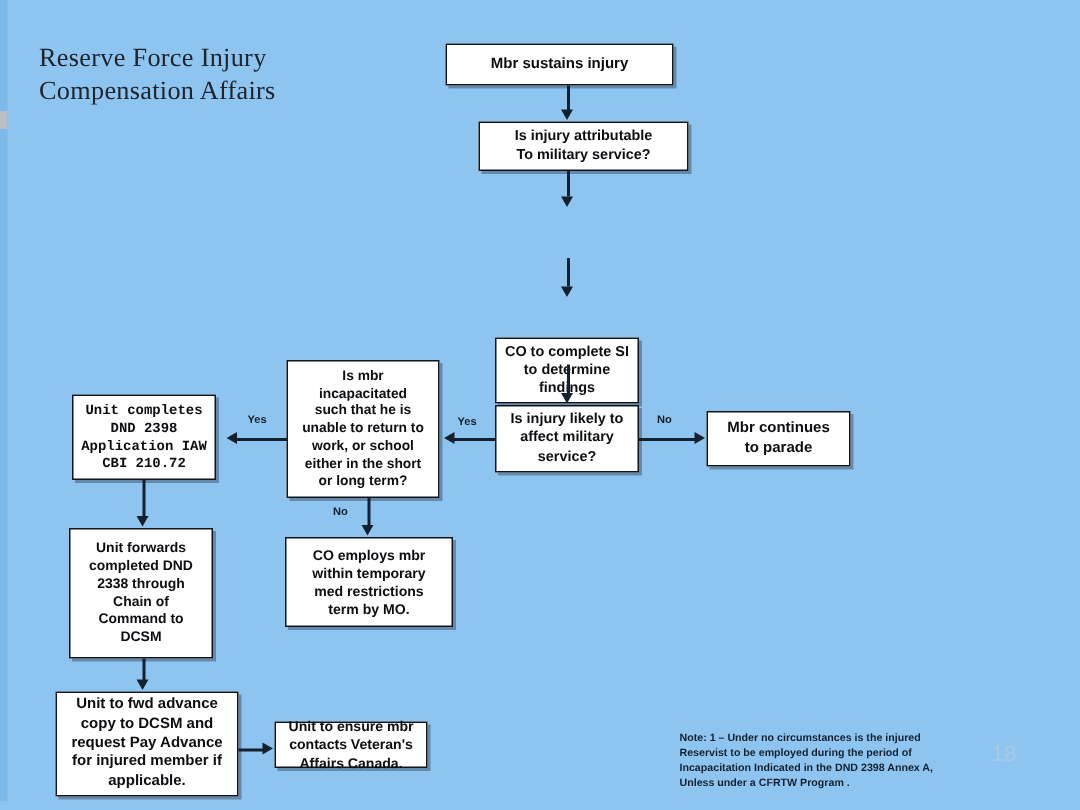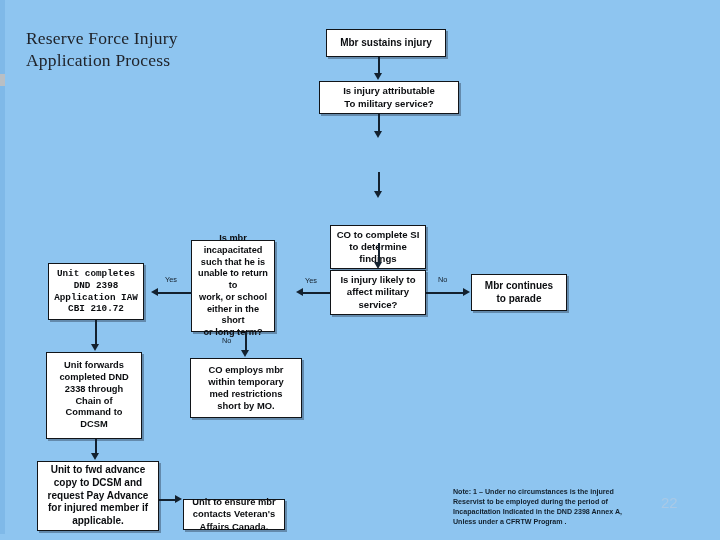--- a/index.html
+++ b/index.html
@@ -63,32 +63,32 @@
     text-align: center;
     font-family: "Liberation Sans", sans-serif;
     font-weight: bold;
     font-size: 9.2px;
     line-height: 1.28;
     color: #0b0d10;
     padding: 2px 3px;
     white-space: pre-line;
   }
 
-  .b-sustains   { left: 326px; top: 29px;  width: 120px; height: 28px; font-size: 10px; }
+  .b-sustains   { left: 297px; top: 29px;  width: 152px; height: 28px; font-size: 10px; }
   .b-attrib     { left: 319px; top: 81px;  width: 140px; height: 33px; font-size: 9.6px; }
   .b-cf98       { left: 322px; top: 139px; width: 114px; height: 33px; font-size: 9.4px; }
   .b-co-si      { left: 330px; top: 199px; width: 96px;  height: 44px; font-size: 9.6px; margin-top: 26px; }
   .b-likely     { left: 330px; top: 270px; width: 96px;  height: 45px; font-size: 9.6px; }
-  .b-incap      { left: 191px; top: 240px; width: 84px; height: 92px; font-size: 9.2px; }
+  .b-incap      { left: 191px; top: 240px; width: 102px; height: 92px; font-size: 9.2px; }
   .b-unit-comp  { left: 48px;  top: 263px; width: 96px;  height: 57px; font-size: 9.3px; font-family: Liberation Mono, monospace; }
   .b-parade     { left: 471px; top: 274px; width: 96px;  height: 37px; font-size: 10px; }
   .b-co-employs { left: 190px; top: 358px; width: 112px; height: 60px; font-size: 9.4px; }
   .b-forwards   { left: 46px;  top: 352px; width: 96px;  height: 87px; font-size: 9.3px; }
   .b-fwd-adv    { left: 37px;  top: 461px; width: 122px; height: 70px; font-size: 10px; }
-  .b-vac        { left: 183px; top: 481px; width: 102px; height: 31px; font-size: 9.4px; margin-top: 18px; }
+  .b-vac        { left: 183px; top: 481px; width: 102px; height: 31px; font-size: 9.4px; }
 
   
   .line {
     position: absolute;
     background: #13212f;
   }
   .vline { width: 2px; }
   .hline { height: 2px; }
   .arrow-d, .arrow-l, .arrow-r {
     position: absolute;
@@ -106,21 +106,21 @@
   }
   .arrow-r {
     border-top: 4.5px solid transparent;
     border-bottom: 4.5px solid transparent;
     border-left: 7px solid #13212f;
   }
 
   .edge-label {
     position: absolute;
     font-family: "Liberation Sans", sans-serif;
-    font-weight: normal;
+    font-weight: bold;
     font-size: 7.4px;
     color: #14202c;
   }
 
   
   .notes {
     position: absolute;
     left: 453px;
     top: 440px;
     width: 248px;
@@ -144,21 +144,21 @@
 </style>
 </head>
 <body>
 
 <div id="slide">
 
   <div class="edge-band"></div>
   <div class="edge-artifact"></div>
 
   <div class="title">Reserve Force Injury
-Application Process</div>
+Compensation Affairs</div>
 
   <div class="box b-sustains">Mbr sustains injury</div>
   <div class="box b-attrib">Is injury attributable
 To military service?</div>
   <div class="box b-co-si">CO to complete SI
 to determine
 findings</div>
   <div class="box b-parade">Mbr continues
 to parade</div>
   <div class="box b-likely">Is injury likely to
@@ -171,21 +171,21 @@
 work, or school
 either in the short
 or long term?</div>
   <div class="box b-unit-comp">Unit completes
 DND 2398
 Application IAW
 CBI 210.72</div>
   <div class="box b-co-employs">CO employs mbr
 within temporary
 med restrictions
-short by MO.</div>
+term by MO.</div>
   <div class="box b-forwards">Unit forwards
 completed DND
 2338 through
 Chain of
 Command to
 DCSM</div>
   <div class="box b-fwd-adv">Unit to fwd advance
 copy to DCSM and
 request Pay Advance
 for injured member if
@@ -234,16 +234,16 @@
   <div class="notes">Note: 1 – Under no circumstances is the injured
 Reservist to be employed during the period of
 Incapacitation Indicated in the DND 2398 Annex A,
 Unless under a CFRTW Program .
 
 Note 2
 If injury is likely to be long term and affects
 Mbr's MOC and military duties, then Unit is to begin
 AR/MEL Process.</div>
 
-  <div class="page-num">22</div>
+  <div class="page-num">18</div>
 
   <div class="bottom-strip"></div>
 </div>
 
 </body></html>

